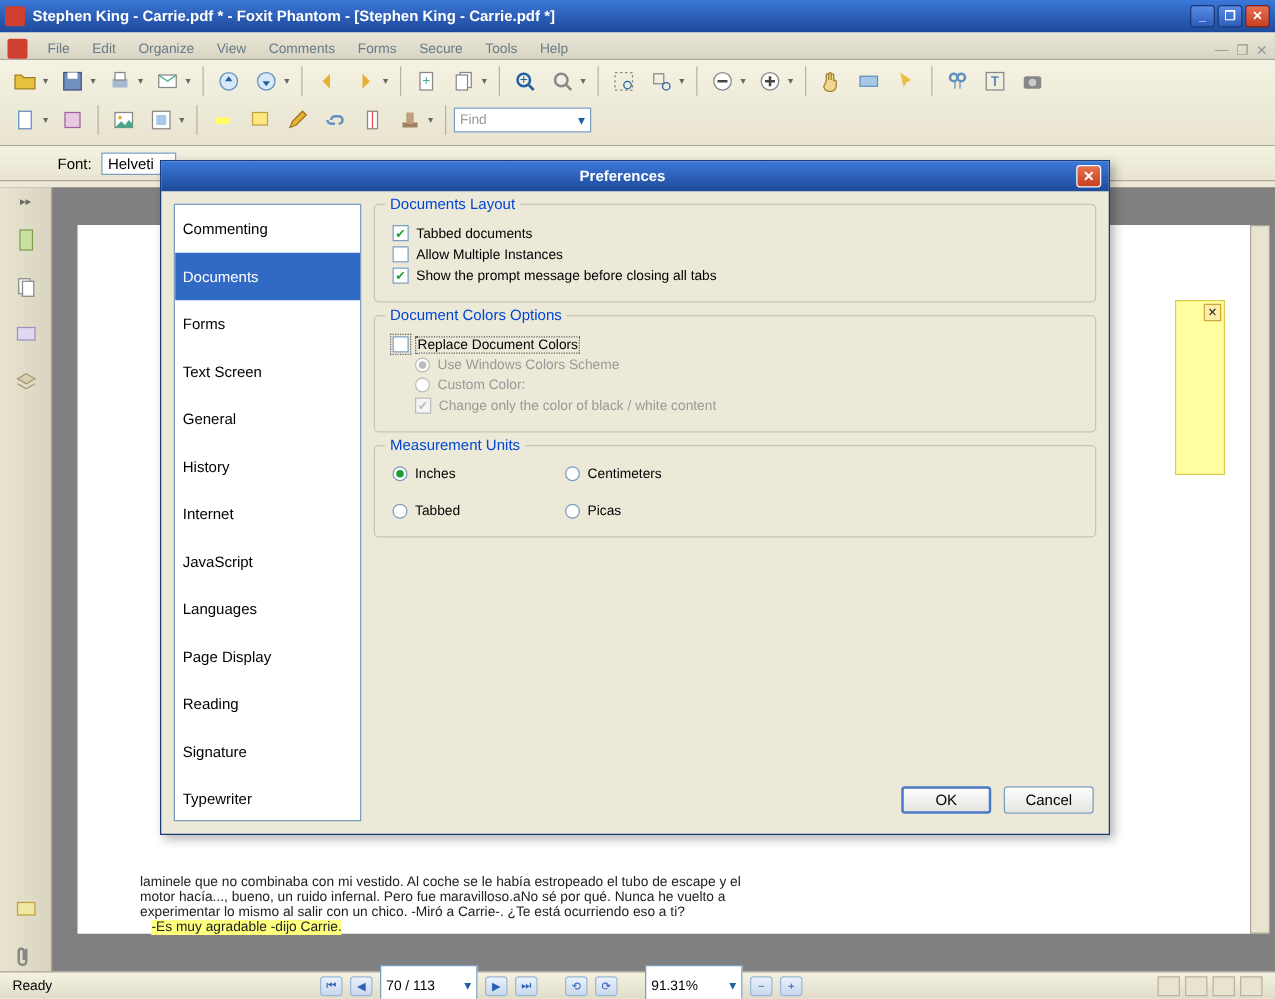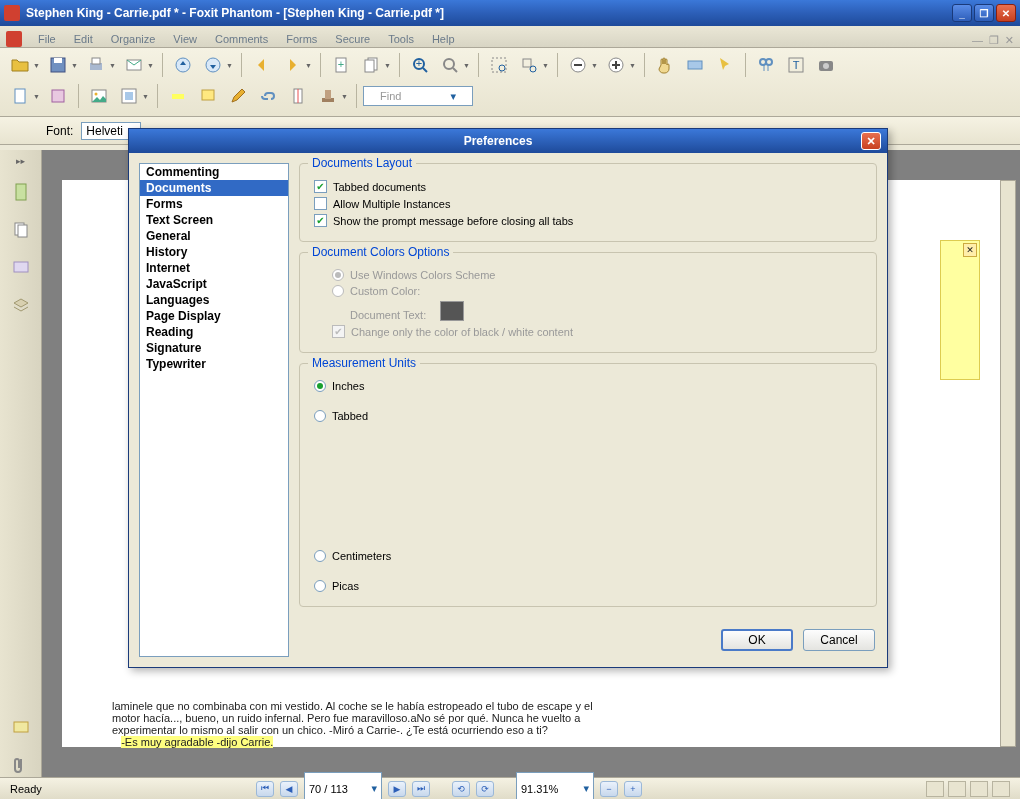--- a/index.html
+++ b/index.html
@@ -21,21 +21,21 @@
 .menubar .mdi-btn { cursor: pointer; }
 
 
 .toolbars { background: linear-gradient(to bottom, #f5f2e3, #e8e4d0); padding: 3px 6px; border-bottom: 1px solid #aca899; }
 .toolbar-row { display: flex; align-items: center; gap: 2px; margin-bottom: 3px; }
 .tb-btn { width: 28px; height: 28px; border: 1px solid transparent; border-radius: 3px; display: flex; align-items: center; justify-content: center; cursor: pointer; position: relative; }
 .tb-btn svg { width: 20px; height: 20px; }
 .tb-btn .dd { position: absolute; right: -7px; font-size: 7px; color: #666; }
 .tb-btn.wdd { margin-right: 8px; }
 .tb-sep { width: 1px; height: 24px; background: #b8b4a0; margin: 0 4px; }
-.tb-combo { width: 110px; height: 20px; border: 1px solid #7a9ebd; background: white; display: flex; align-items: center; padding: 0 16px; font-size: 11px; }
+.tb-combo { width: 110px; height: 20px; border: 1px solid #7a9ebd; background: white; display: flex; align-items: center; padding: 0 4px; font-size: 11px; }
 
 
 .fontbar { height: 28px; background: linear-gradient(to bottom, #f5f2e3, #e8e4d0); display: flex; align-items: center; padding: 0 10px; gap: 8px; border-bottom: 1px solid #aca899; }
 .fontbar label { font-size: 12px; margin-left: 36px; }
 .fontbar input { width: 60px; height: 18px; border: 1px solid #7a9ebd; padding: 0 4px; font-size: 12px; }
 
 
 .doc-area { position: absolute; top: 150px; left: 0; right: 0; bottom: 22px; background: #808080; display: flex; }
 .left-pane { width: 42px; background: linear-gradient(to right, #e8e4d0, #d8d4c0); border-right: 1px solid #aca899; display: flex; flex-direction: column; align-items: center; padding-top: 6px; gap: 14px; }
 .left-pane .collapse { font-size: 9px; color: #666; cursor: pointer; }
@@ -57,38 +57,38 @@
 .statusbar .view-btns { margin-left: auto; display: flex; gap: 4px; }
 .statusbar .view-btn { width: 18px; height: 16px; border: 1px solid #b8b4a0; background: #e8e4d0; cursor: pointer; }
 
 
 .pref-dialog { position: absolute; left: 128px; top: 128px; width: 760px; height: 540px; background: #ece9d8; border: 1px solid #1a3a7a; box-shadow: 3px 3px 8px rgba(0,0,0,0.3); }
 .pref-title { height: 24px; background: linear-gradient(to bottom, #3b78d9, #1e4a9a); display: flex; align-items: center; padding: 0 6px; color: white; text-align: center; }
 .pref-title .t { font-weight: bold; font-size: 12px; flex: 1; }
 .pref-title .x { width: 20px; height: 18px; background: linear-gradient(to bottom,#e87050,#c84020); border: 1px solid white; border-radius: 3px; display: flex; align-items: center; justify-content: center; cursor: pointer; font-weight: bold; font-size: 11px; }
 .pref-body { display: flex; height: calc(100% - 24px); padding: 10px; gap: 10px; }
 .pref-list { width: 150px; background: white; border: 1px solid #7a9ebd; overflow: auto; }
-.pref-list .item { padding: 1px 6px; font-size: 12px; cursor: pointer; font-weight: bold; }
+.pref-list .item { padding: 12px 6px; font-size: 12px; cursor: pointer; }
 .pref-list .item.sel { background: #316ac5; color: white; }
 .pref-main { flex: 1; display: flex; flex-direction: column; }
 .pref-group { border: 1px solid #c8c4b0; border-radius: 4px; margin-bottom: 10px; padding: 12px 14px 10px; position: relative; }
 .pref-group .legend { position: absolute; top: -8px; left: 8px; background: #ece9d8; padding: 0 4px; color: #0046d5; font-size: 12px; }
 .pref-row { display: flex; align-items: center; gap: 6px; margin: 4px 0; font-size: 12px; }
 .pref-row.indent { margin-left: 18px; }
 .pref-row.indent2 { margin-left: 36px; }
-.pref-row.disabled { color: #999; align-items: flex-end; }
+.pref-row.disabled { color: #999; }
 .pref-check { width: 13px; height: 13px; border: 1px solid #7a9ebd; background: white; display: flex; align-items: center; justify-content: center; font-size: 10px; color: #19a030; cursor: pointer; }
 .pref-check.disabled { border-color: #bbb; background: #f4f4f4; color: #bbb; }
 .pref-check.dotted { outline: 1px dotted #666; outline-offset: 1px; }
 .pref-radio { width: 12px; height: 12px; border: 1px solid #7a9ebd; border-radius: 50%; background: white; display: flex; align-items: center; justify-content: center; cursor: pointer; }
 .pref-radio.disabled { border-color: #bbb; }
 .pref-radio .dot { width: 6px; height: 6px; border-radius: 50%; background: #19a030; }
 .pref-radio.disabled .dot { background: #bbb; }
 .color-swatch { width: 24px; height: 20px; border: 1px solid #999; background: #555; cursor: pointer; margin-left: 8px; }
-.units { display: flex; gap: 120px; flex-direction: column; }
+.units { display: flex; gap: 84px; }
 .units-col { display: flex; flex-direction: column; gap: 10px; }
 .pref-buttons { margin-top: auto; display: flex; justify-content: flex-end; gap: 10px; padding: 6px 2px; }
 .pref-btn { width: 72px; height: 22px; border: 1px solid #7a9ebd; background: linear-gradient(to bottom, #fdfdfd, #e4e4e0); border-radius: 3px; cursor: pointer; font-size: 12px; }
 .pref-btn.default { border: 2px solid #4a7ac8; }
 </style>
 </head>
 <body>
 
 <div class="titlebar">
   <div class="app-icon"></div>
@@ -455,33 +455,33 @@
             <div class="pref-check"></div>
             <span>Allow Multiple Instances</span>
           </div>
         <div class="pref-row">
             <div class="pref-check">✔</div>
             <span>Show the prompt message before closing all tabs</span>
           </div>
       </div>
       <div class="pref-group">
         <div class="legend">Document Colors Options</div>
+        <div class="pref-row">
+            <div class="pref-check dotted"></div>
+            <span style="outline:1px dotted #666; padding:0 1px">Replace Document Colors</span>
+          </div>
         <div class="pref-row indent disabled">
             <div class="pref-radio disabled">
               <div class="dot"></div>
             </div>
             <span>Use Windows Colors Scheme</span>
           </div>
         <div class="pref-row indent disabled">
             <div class="pref-radio disabled"></div>
             <span>Custom Color:</span>
-          </div>
-        <div class="pref-row indent2 disabled">
-            <span>Document Text:</span>
-            <div class="color-swatch"></div>
           </div>
         <div class="pref-row indent disabled">
             <div class="pref-check disabled">✔</div>
             <span>Change only  the color of black / white content</span>
           </div>
       </div>
       <div class="pref-group">
         <div class="legend">Measurement Units</div>
         <div class="units">
           <div class="units-col">

